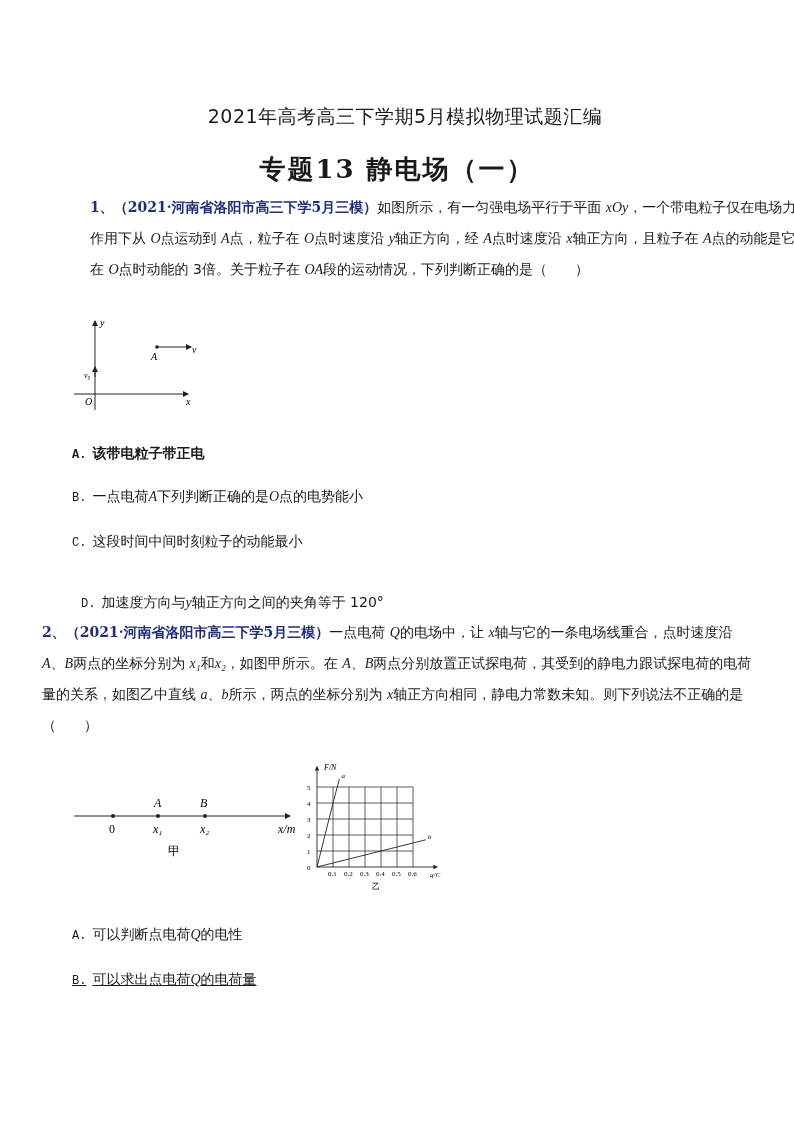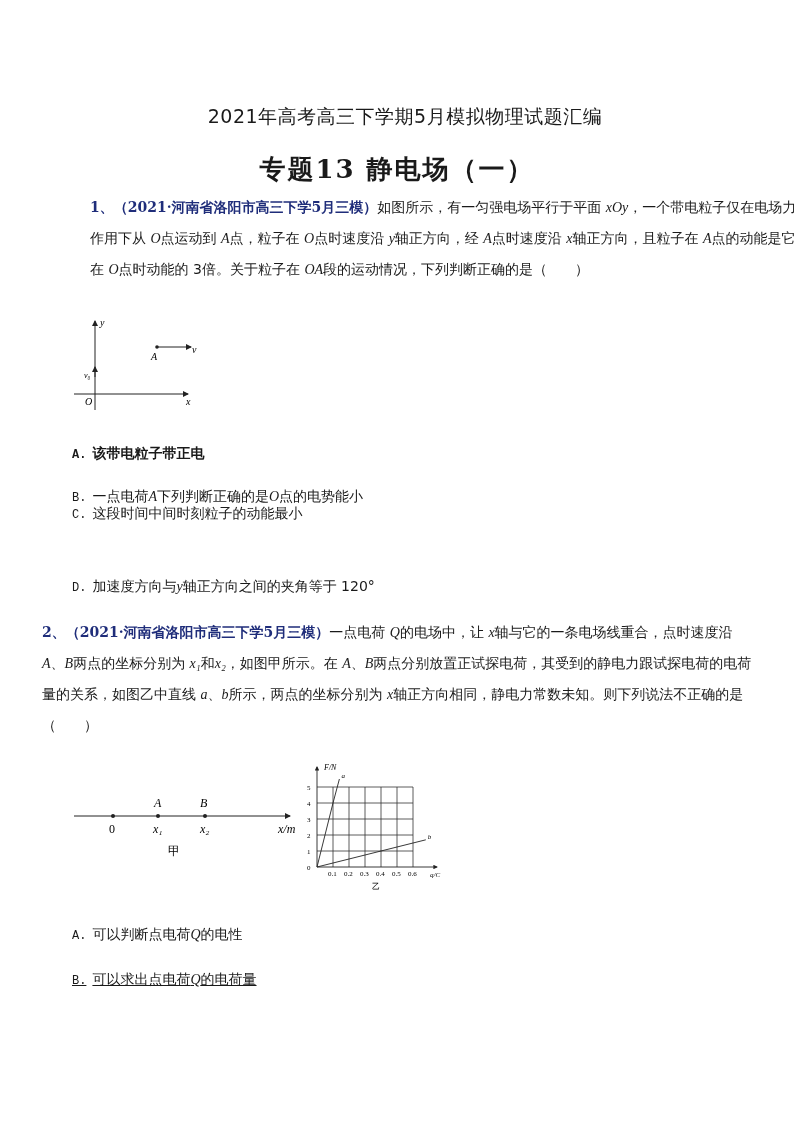--- a/index.html
+++ b/index.html
@@ -54,24 +54,24 @@
   <text x="132" y="48" font-size="10" font-style="italic">v</text>
   <text x="24" y="73" font-size="8" font-style="italic">v₀</text>
 </svg>
 
 <div class="abs opt" style="top:443px;font-weight:bold;">
   <span class="letter">A.</span><span>该带电粒子带正电</span>
 </div>
 <div class="abs opt" style="top:486px;">
   <span class="letter">B.</span><span>一点电荷</span><span class="it">A</span><span>下列判断正确的是</span><span class="it">O</span><span>点的电势能小</span>
 </div>
-<div class="abs opt" style="top:503px;">
+<div class="abs opt" style="top:531px;">
   <span class="letter">C.</span><span>这段时间中间时刻粒子的动能最小</span>
 </div>
-<div class="abs opt" style="top:576px;">
+<div class="abs opt" style="top:592px;margin-left:9px;">
   <span class="letter">D.</span><span>加速度方向与</span><span class="it">y</span><span>轴正方向之间的夹角等于 120°</span>
 </div>
 
 <div class="abs para" style="top:617px;">
   <span class="q-head">2、</span><span class="q-head">（2021·河南省洛阳市高三下学5月三模）</span><span>一点电荷</span>
   <span class="it">Q</span><span>的电场中，让</span>
   <span class="it">x</span><span>轴与它的一条电场线重合，点时速度沿</span>
   <span class="it">A</span><span>、</span><span class="it">B</span><span>两点的坐标分别为</span>
   <span class="it">x₁</span><span>和</span><span class="it">x₂</span><span>，如图甲所示。在</span>
   <span class="it">A</span><span>、</span><span class="it">B</span><span>两点分别放置正试探电荷，其受到的静电力跟试探电荷的电荷量的关系，如图乙中直线</span>

